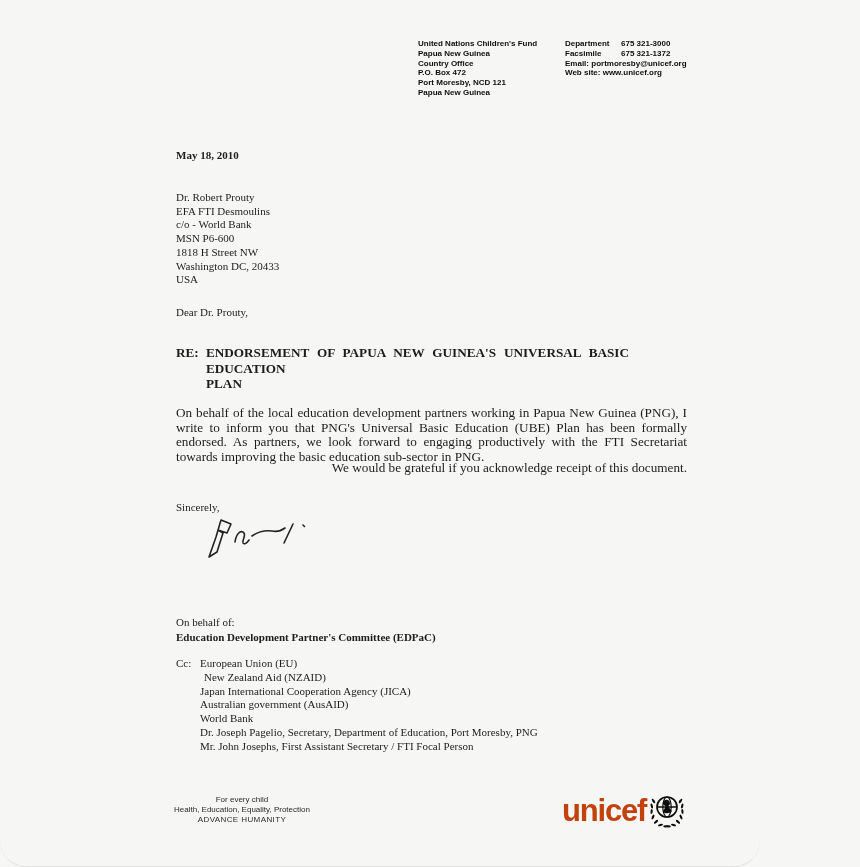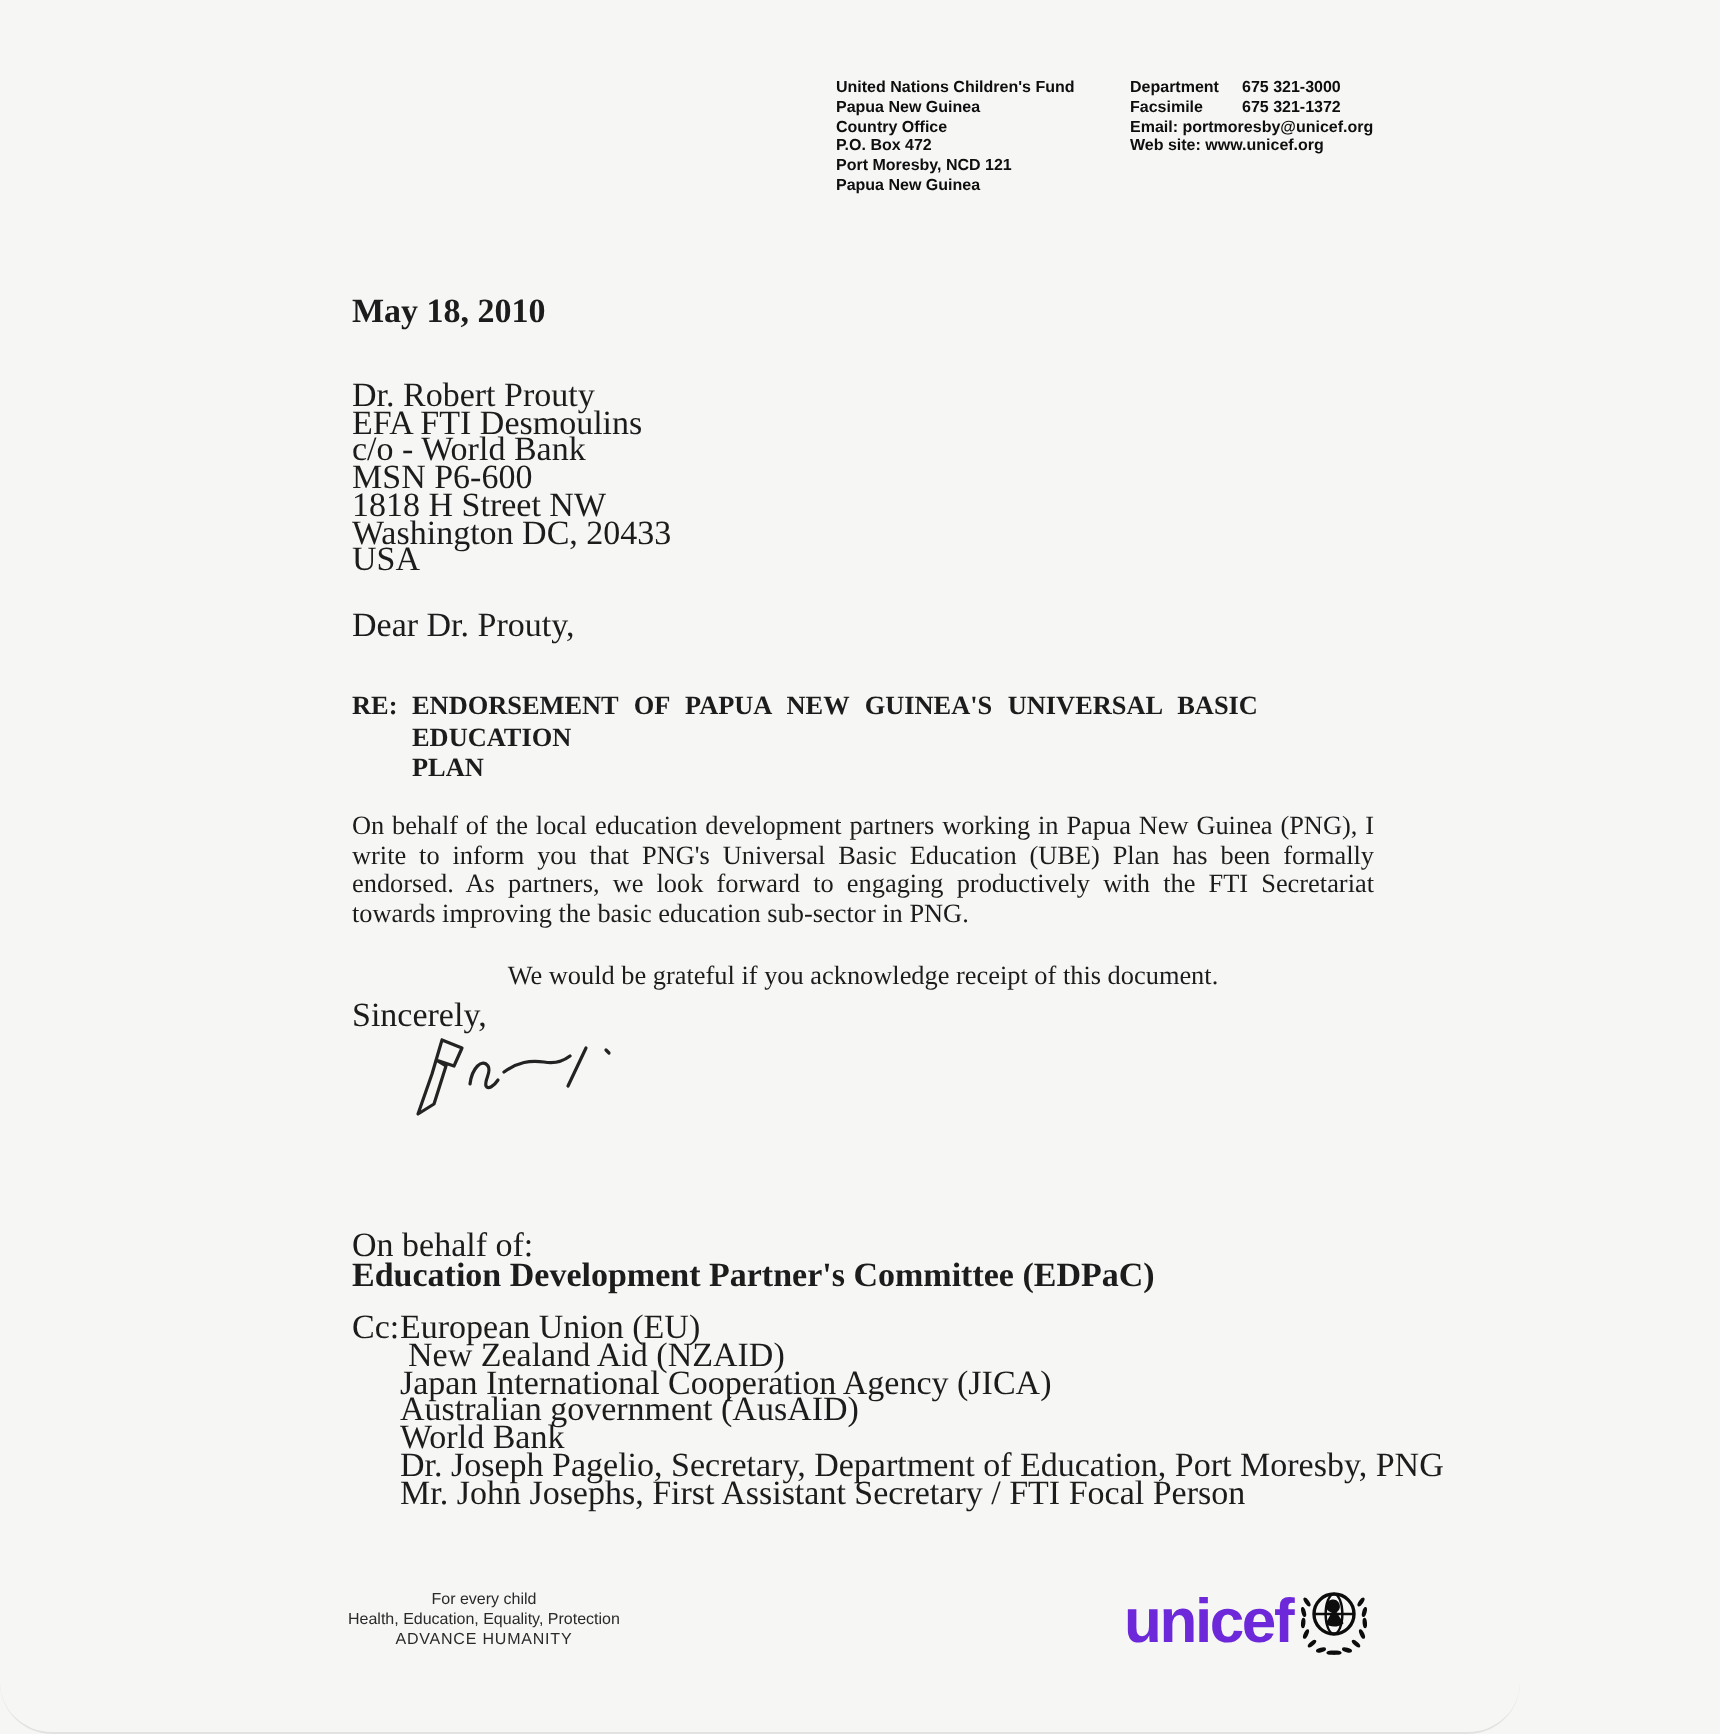--- a/index.html
+++ b/index.html
@@ -16,47 +16,47 @@
   }
   
   .letterhead{position:absolute;top:39px;left:0;width:100%;
     font-family:"Liberation Sans", sans-serif;font-weight:bold;
     font-size:8px;line-height:9.8px;color:#0e0e0e;}
   .lh-left{position:absolute;left:418px;top:0;}
   .lh-right{position:absolute;left:565px;top:0;}
   .lh-row .lbl{display:inline-block;}
   .lh-row .lbl.wide{min-width:56px;}
   
-  .block{position:absolute;left:176px;font-size:17px;line-height:13.7px;}
+  .block{position:absolute;left:176px;font-size:11px;line-height:13.7px;}
   .date{top:149px;font-weight:bold;}
   .recipient{top:191px;}
   .salutation{top:306px;}
   .subject{top:345px;width:512px;display:flex;font-weight:bold;
     font-size:13.2px;line-height:15.6px;word-spacing:4.5px;}
   .subject .re{flex:none;width:30px;}
   .para{width:511px;text-align:justify;font-size:13.2px;line-height:14.6px;margin-top:13px;}
   .para1{top:393px;}
-  .para2{top:468px;text-align:center;}
+  .para2{top:448px;text-align:right;}
   .closing{top:501px;}
   .signature{position:absolute;left:190px;top:509px;}
   .signer{top:567px;font-weight:bold;line-height:14.2px;}
   .behalf{top:615px;line-height:15.2px;}
   .behalf .org{font-weight:bold;}
   .cc{top:657px;line-height:13.8px;}
   .cc .cc-label{display:inline-block;width:24px;}
   .cc .cc-item{padding-left:24px;}
   .cc .cc-item:nth-child(2){padding-left:28px;}
   
   .footer-tagline{position:absolute;left:174px;top:795px;
     font-family:"Liberation Sans", sans-serif;font-size:8px;
     line-height:10px;color:#2a2a2a;text-align:center;}
   .footer-tagline .caps{letter-spacing:.4px;}
   .logo{position:absolute;left:562px;top:790px;display:flex;align-items:center;}
   .logo-word{font-family:"Liberation Sans", sans-serif;font-weight:bold;
-    font-size:31px;letter-spacing:-1.2px;color:#6d28d9;line-height:40px;}
+    font-size:31px;letter-spacing:-1.2px;color:#c2410c;line-height:40px;}
   .emblem{margin-left:1px;display:block;}
 </style>
 </head>
 <body>
 
 <div class="page">
 
   <header class="letterhead">
     <div class="lh-left">
       <div>United Nations Children's Fund</div>

